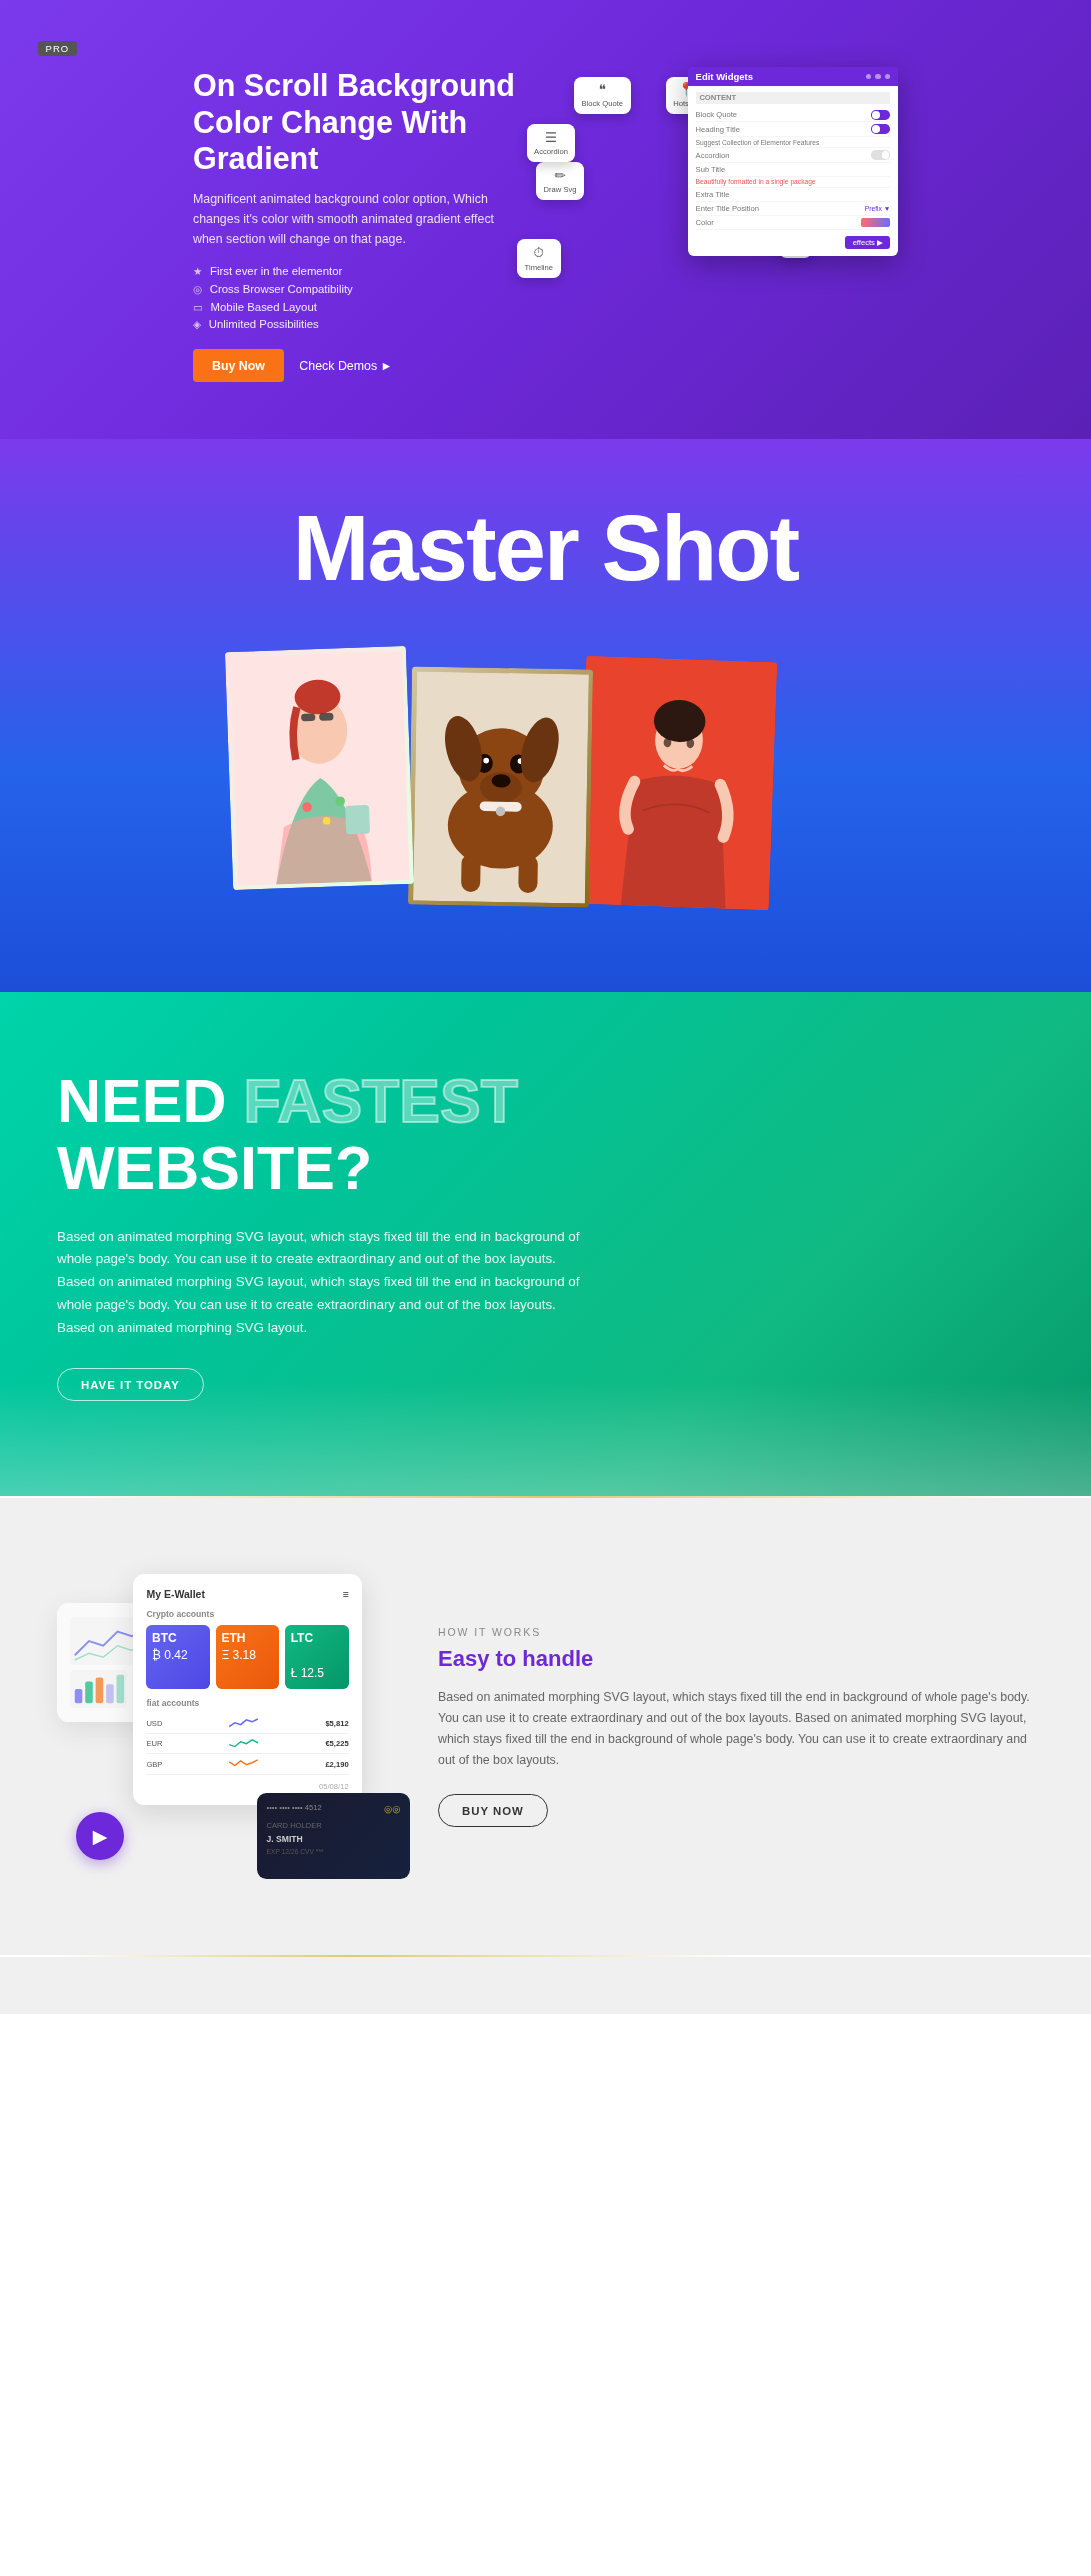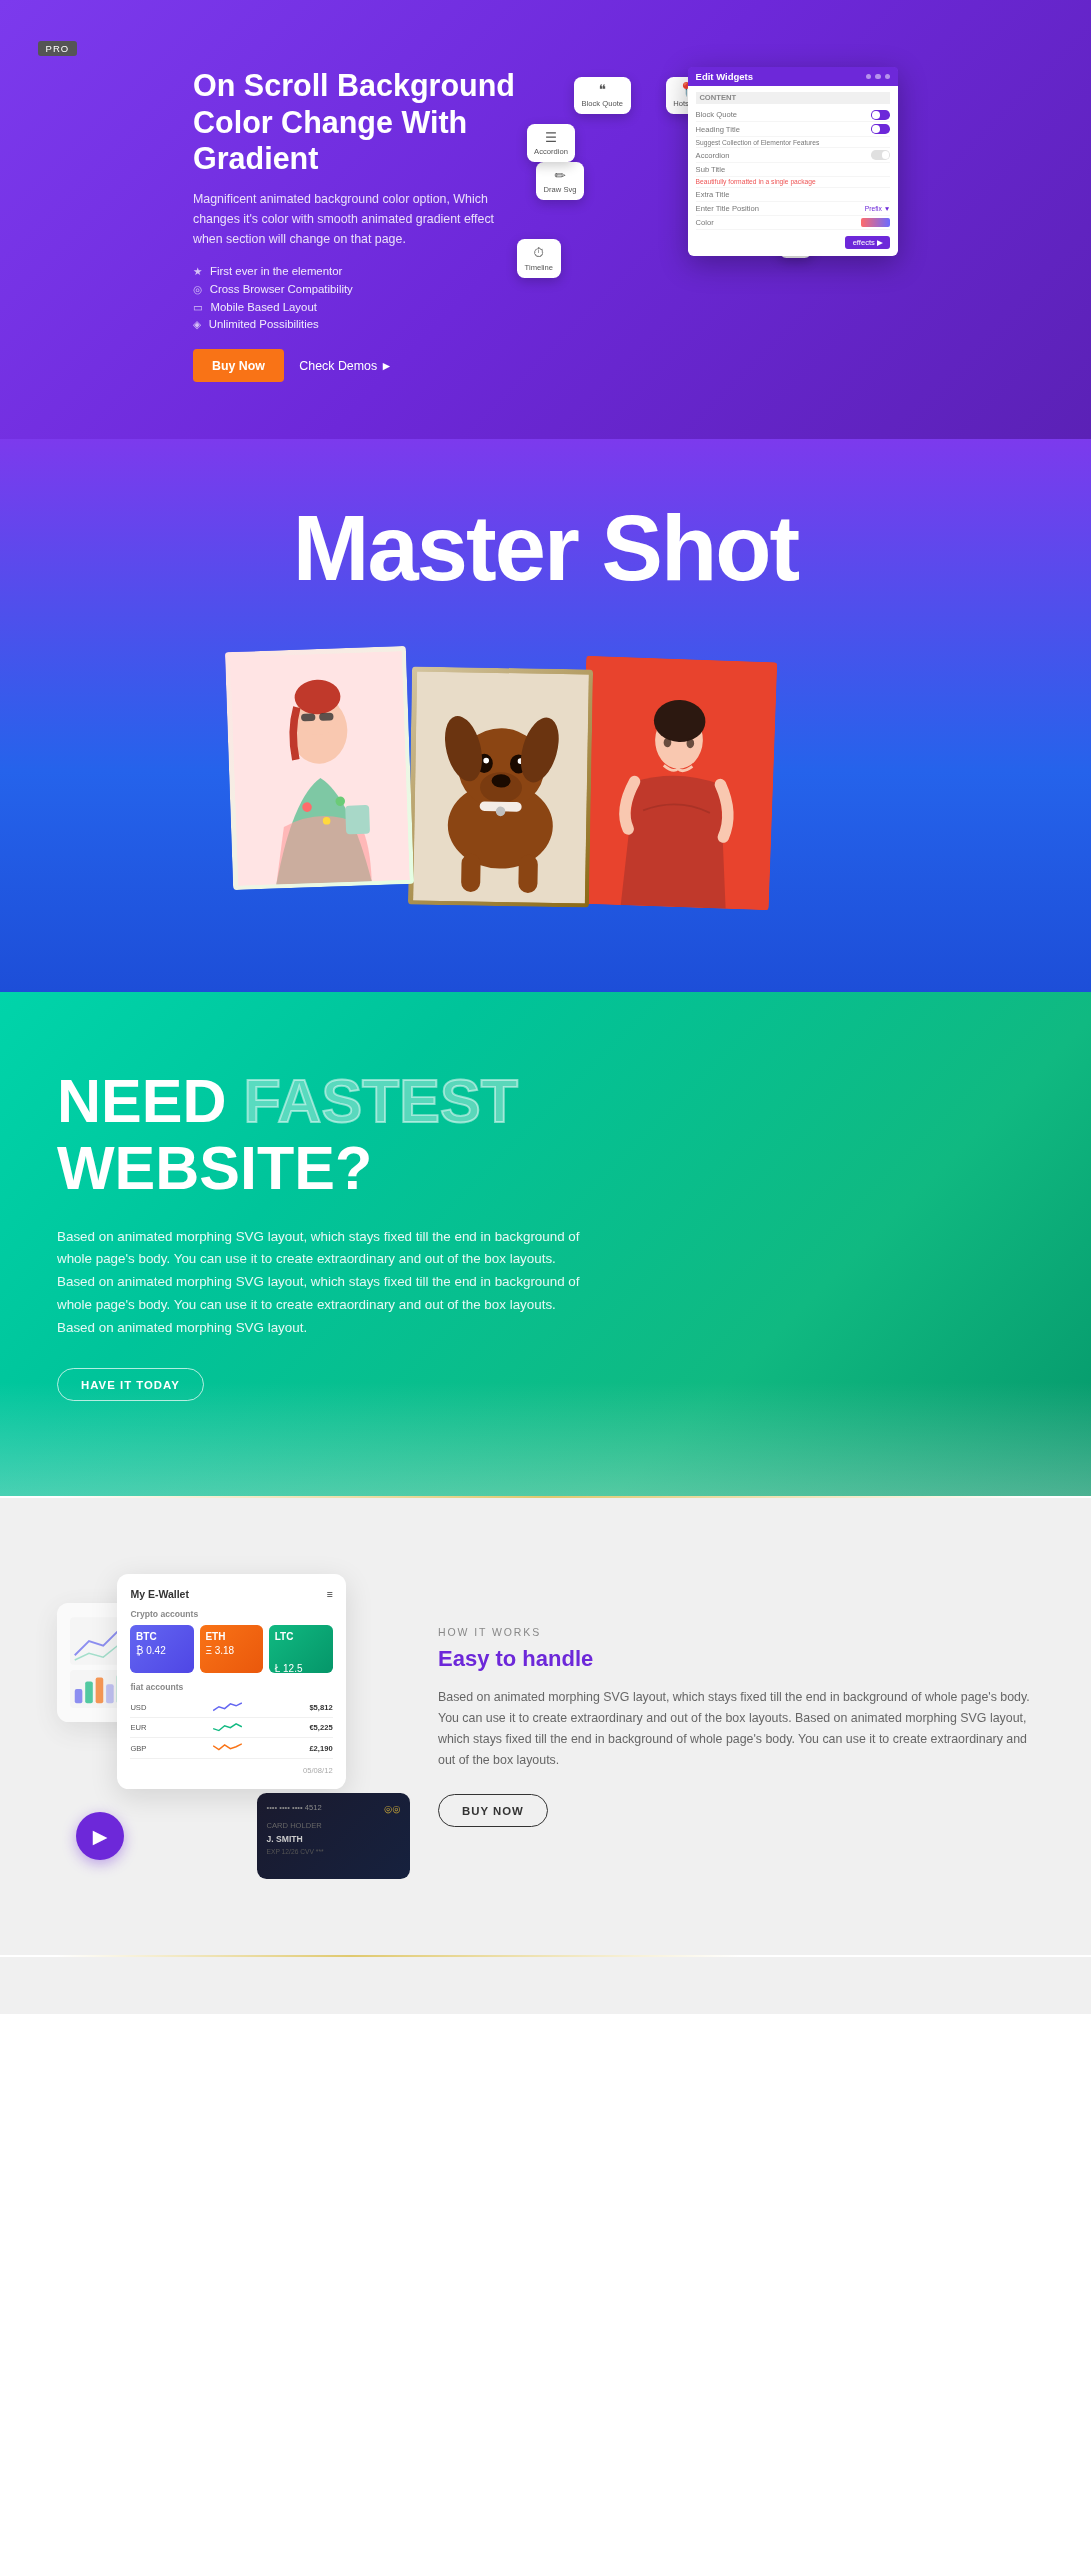--- a/index.html
+++ b/index.html
@@ -319,21 +319,21 @@
     .wallet-card {
       background: #fff;
       border-radius: 11.4px;
       padding: 13.4px;
       box-shadow: 0 7.6px 29px rgba(0,0,0,0.12);
       width: 229px;
       position: absolute;
     }
     .wallet-card-main {
       top: 0;
-      left: 60px;
+      left: 76px;
       z-index: 2;
     }
     .wallet-card-back {
       top: 29px;
       left: 0;
       z-index: 1;
       opacity: 0.7;
     }
     .wallet-title {
       font-size: 10.5px;
@@ -349,24 +349,24 @@
       font-weight: 700;
       margin-bottom: 5.7px;
     }
     .wallet-crypto-cards {
       display: flex;
       gap: 5.7px;
       margin-bottom: 9.5px;
     }
     .crypto-card {
       flex: 1;
-      height: 48px;
+      height: 64px;
       border-radius: 5.7px;
       padding: 5.7px;
-      font-size: 10px;
+      font-size: 12px;
       color: #fff;
     }
     .crypto-card-blue { background: linear-gradient(135deg, #6366f1, #4f46e5); }
     .crypto-card-orange { background: linear-gradient(135deg, #f97316, #ea580c); }
     .crypto-card-green { background: linear-gradient(135deg, #10b981, #059669); }
     .fiat-row {
       display: flex;
       align-items: center;
       justify-content: space-between;
       padding: 2.9px 0;

